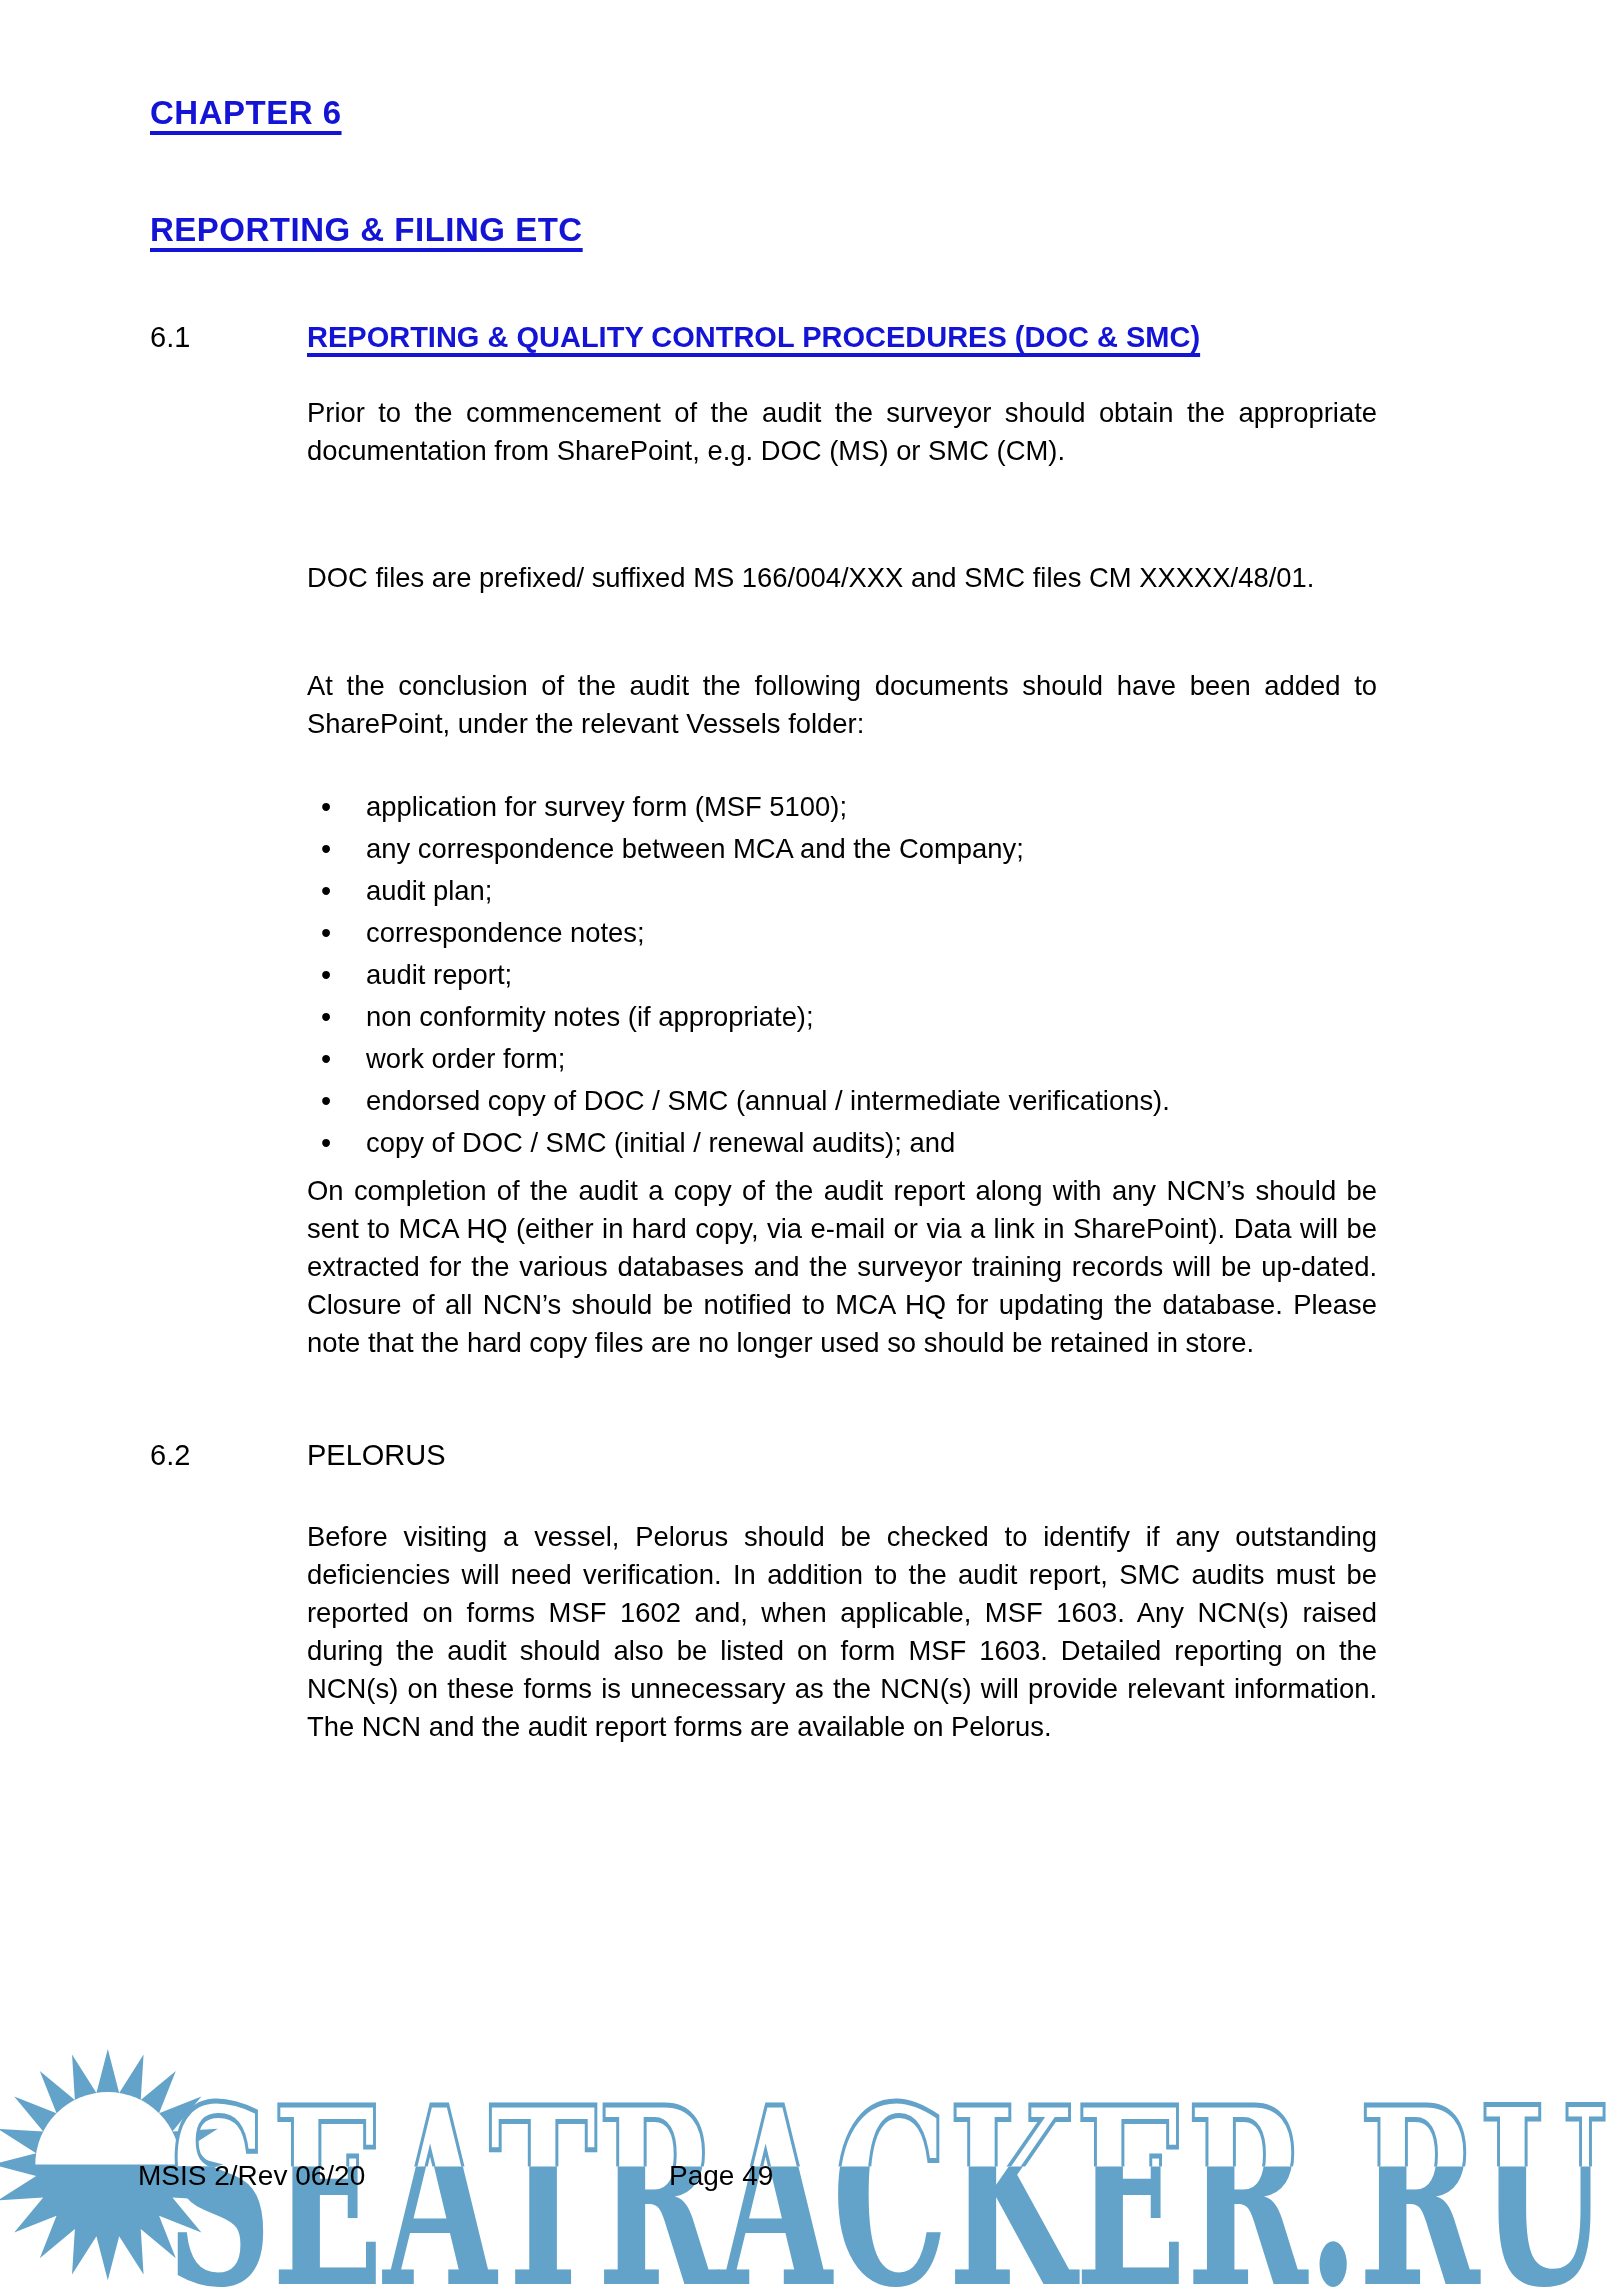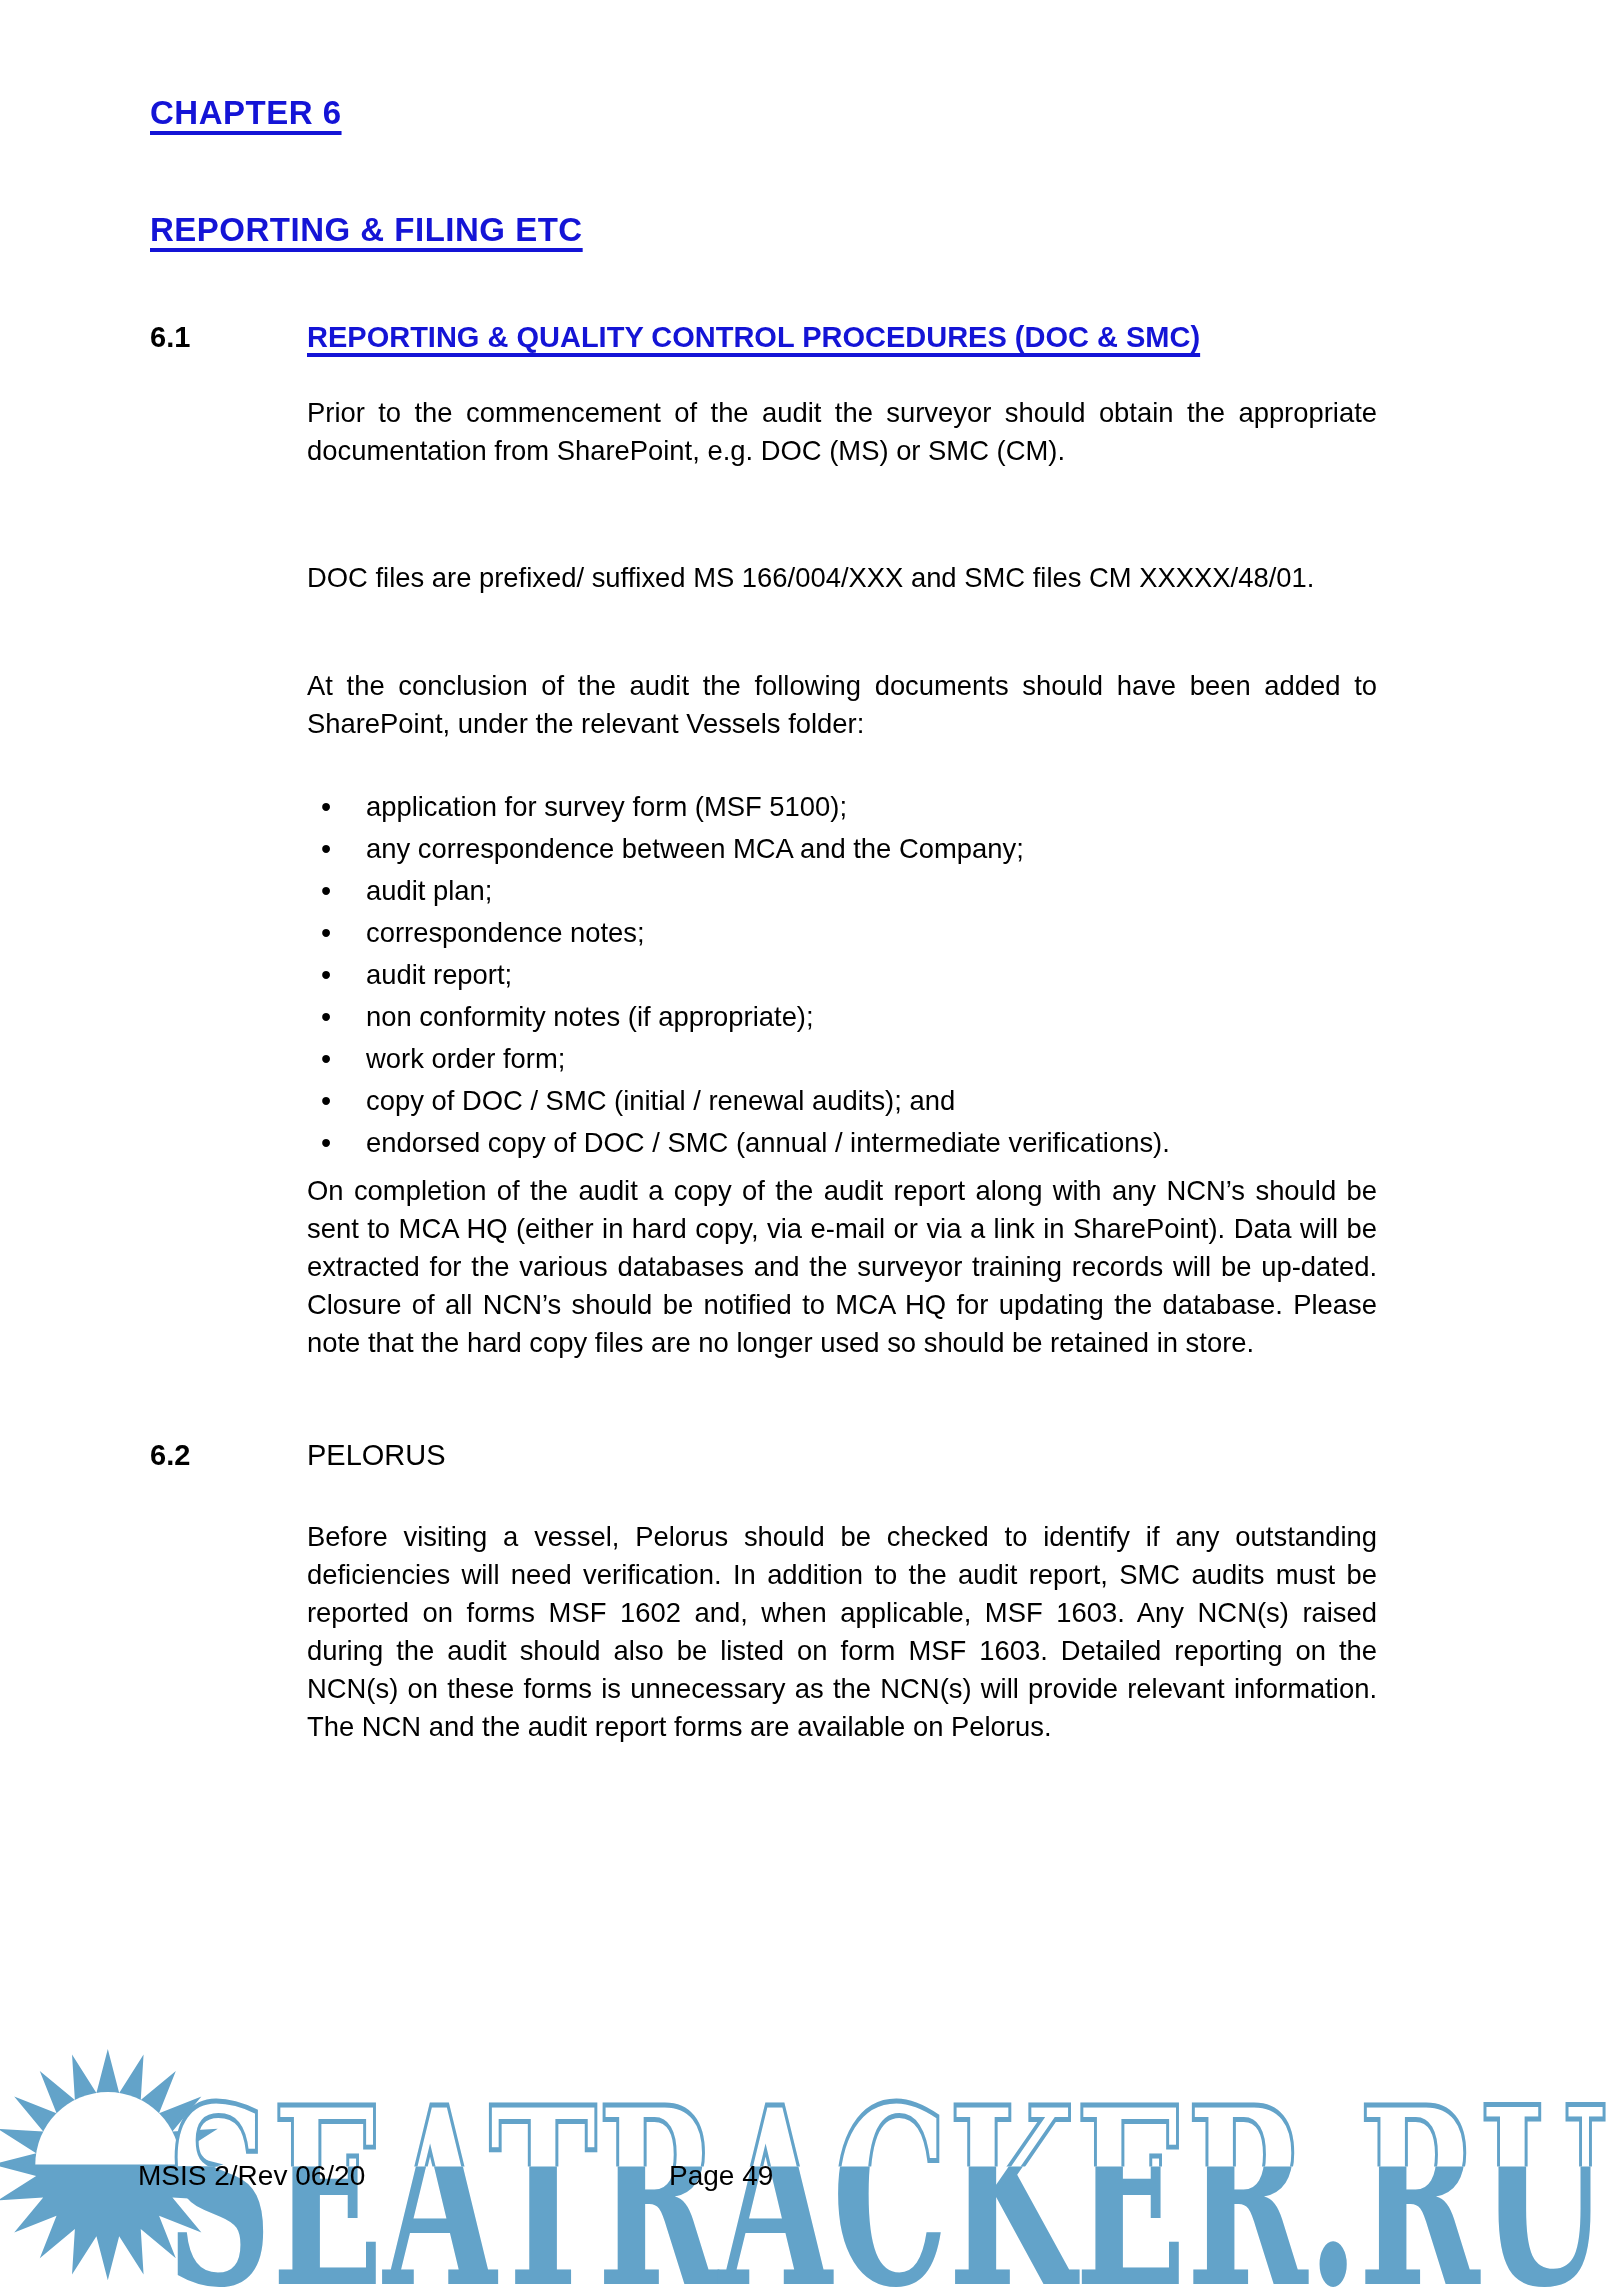--- a/index.html
+++ b/index.html
@@ -23,21 +23,21 @@
     color:var(--heading-blue);
     text-decoration:underline;
     text-decoration-thickness:3.9px;
     text-underline-offset:6.9px;
     letter-spacing:0.5px;
     white-space:nowrap;
   }
   .section-row{position:absolute;left:0;width:1621px;height:49px;}
   .sec-num{
     position:absolute;left:150px;top:0;
-    font-size:29px;font-weight:bold;color:var(--text-black);
+    font-size:29px;font-weight:normal;color:var(--text-black);
   }
   .sec-head-blue{
     position:absolute;left:307px;top:0;
     font-size:29px;font-weight:bold;
     color:var(--heading-blue);
     text-decoration:underline;
     text-decoration-thickness:3.9px;
     text-underline-offset:5.9px;
     white-space:nowrap;
   }
@@ -125,22 +125,22 @@
   <div class="para" style="top:667px">At the conclusion of the audit the following documents should have been added to SharePoint, under the relevant Vessels folder:</div>
 
   <ul class="bullets" style="top:778px">
     <li>application for survey form (MSF 5100);</li>
     <li>any correspondence between MCA and the Company;</li>
     <li>audit plan;</li>
     <li>correspondence notes;</li>
     <li>audit report;</li>
     <li>non conformity notes (if appropriate);</li>
     <li>work order form;</li>
+    <li>endorsed copy of DOC / SMC (annual / intermediate verifications).</li>
     <li>copy of DOC / SMC (initial / renewal audits); and</li>
-    <li>endorsed copy of DOC / SMC (annual / intermediate verifications).</li>
   </ul>
 
   <div class="para" style="top:1172px">On completion of the audit a copy of the audit report along with any NCN’s should be sent to MCA HQ (either in hard copy, via e-mail or via a link in SharePoint). Data will be extracted for the various databases and the surveyor training records will be up-dated. Closure of all NCN’s should be notified to MCA HQ for updating the database. Please note that the hard copy files are no longer used so should be retained in store.</div>
 
   <div class="section-row" style="top:1439px">
     <span class="sec-num">6.2</span>
     <span class="sec-head-black">PELORUS</span>
   </div>
 
   <div class="para" style="top:1518px">Before visiting a vessel, Pelorus should be checked to identify if any outstanding deficiencies will need verification. In addition to the audit report, SMC audits must be reported on forms MSF 1602 and, when applicable, MSF 1603. Any NCN(s) raised during the audit should also be listed on form MSF 1603. Detailed reporting on the NCN(s) on these forms is unnecessary as the NCN(s) will provide relevant information. The NCN and the audit report forms are available on Pelorus.</div>

